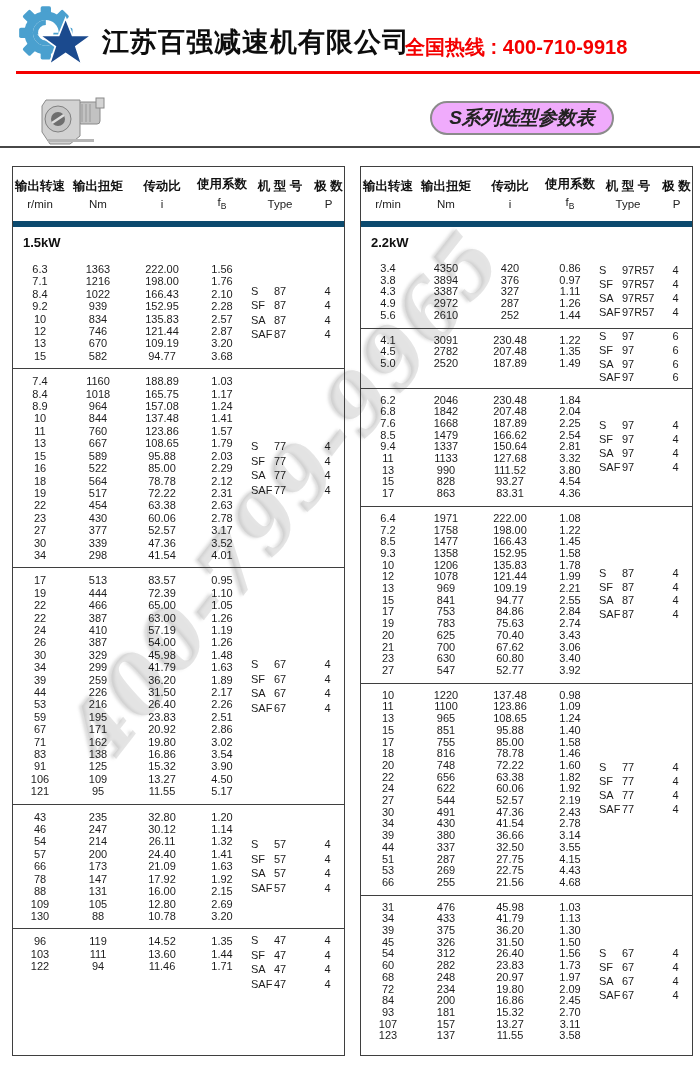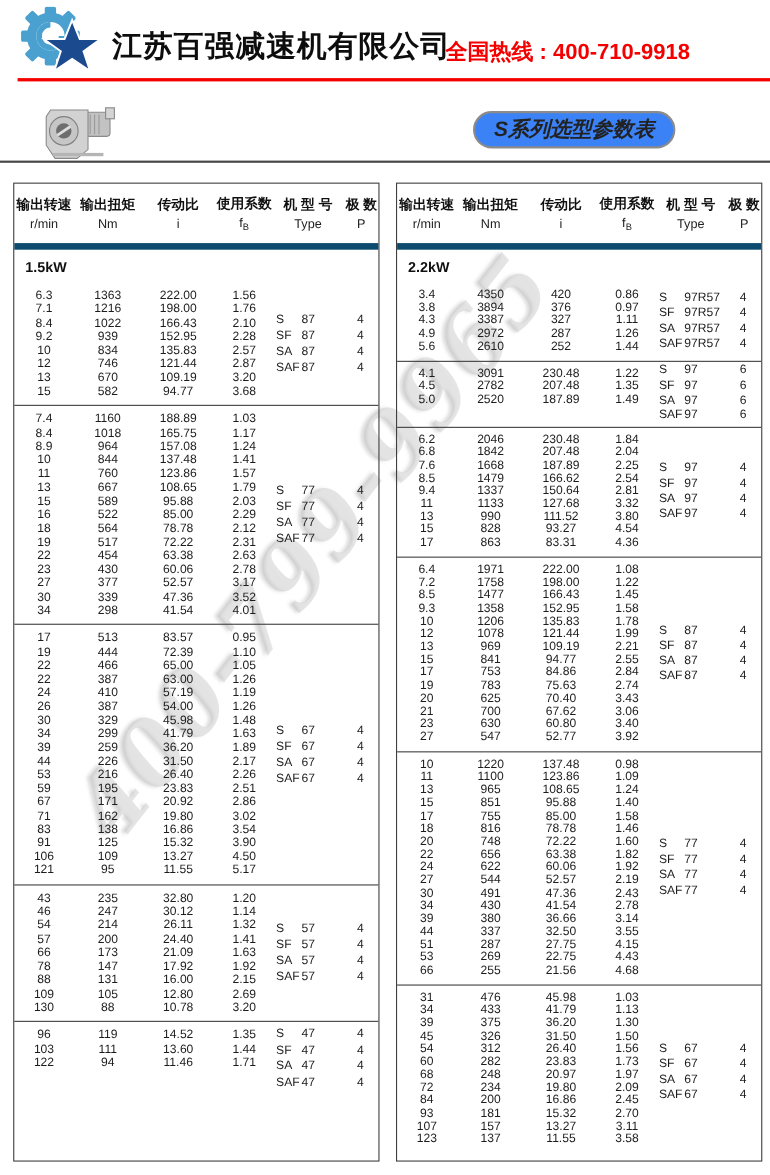--- a/index.html
+++ b/index.html
@@ -11,21 +11,21 @@
   
   .hdr{position:absolute;left:0;top:0;width:700px;height:92px;}
   .logo{position:absolute;left:14px;top:6px;}
   .company{position:absolute;left:102px;top:24px;font-size:27px;font-weight:700;color:#0d0d0d;letter-spacing:1px;}
   .hotline{position:absolute;left:405px;top:34px;font-size:20px;font-weight:700;color:#f40000;}
   .redline{position:absolute;left:16px;right:0;top:71px;height:3px;background:#f40000;}
   
   .product{position:absolute;left:38px;top:92px;}
   .banner{
     position:absolute;left:430px;top:101px;width:184px;height:34px;box-sizing:border-box;
-    border:2px solid #8b8b8b;border-radius:17px;background:#3b82f6;
+    border:2px solid #8b8b8b;border-radius:17px;background:#f0abfc;
     display:flex;align-items:center;justify-content:center;
     font-size:19px;font-weight:700;font-style:italic;color:#222;
   }
   .grayline{position:absolute;left:0;right:0;top:146px;height:2px;background:#474747;}
   
   .watermark{
     position:absolute;left:-65px;top:450px;width:700px;z-index:1;
     transform:rotate(-52deg);transform-origin:center;
     font-family:"DejaVu Serif","Liberation Serif",serif;
     font-size:80px;font-weight:700;font-style:italic;letter-spacing:2px;

